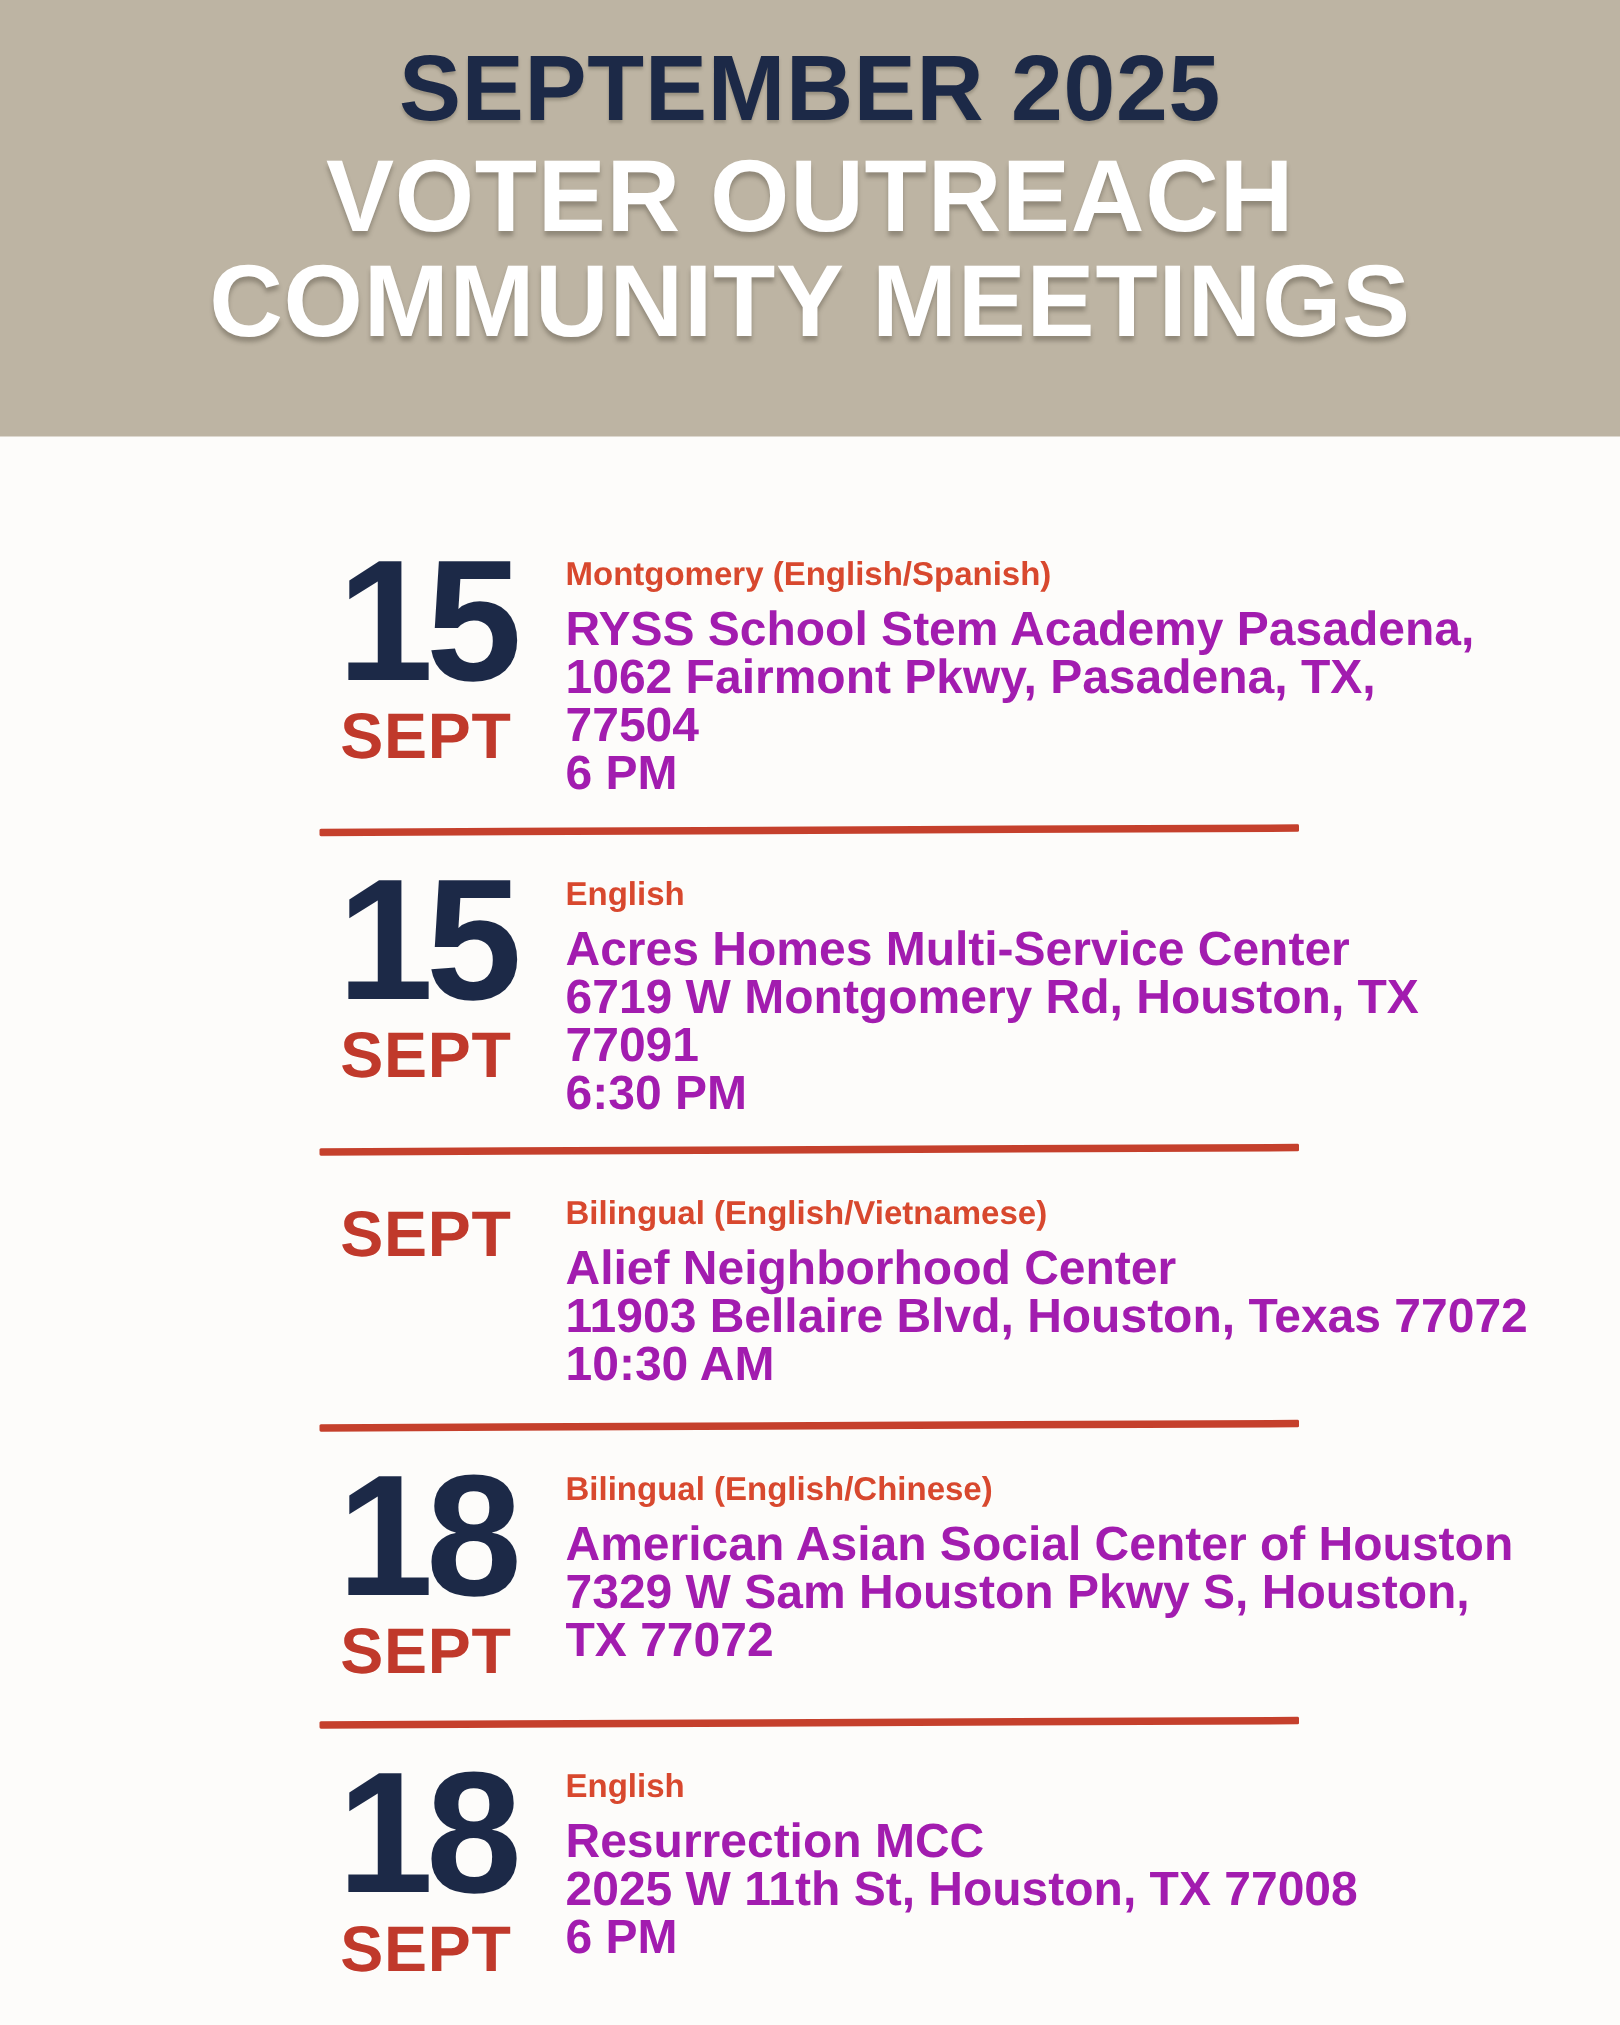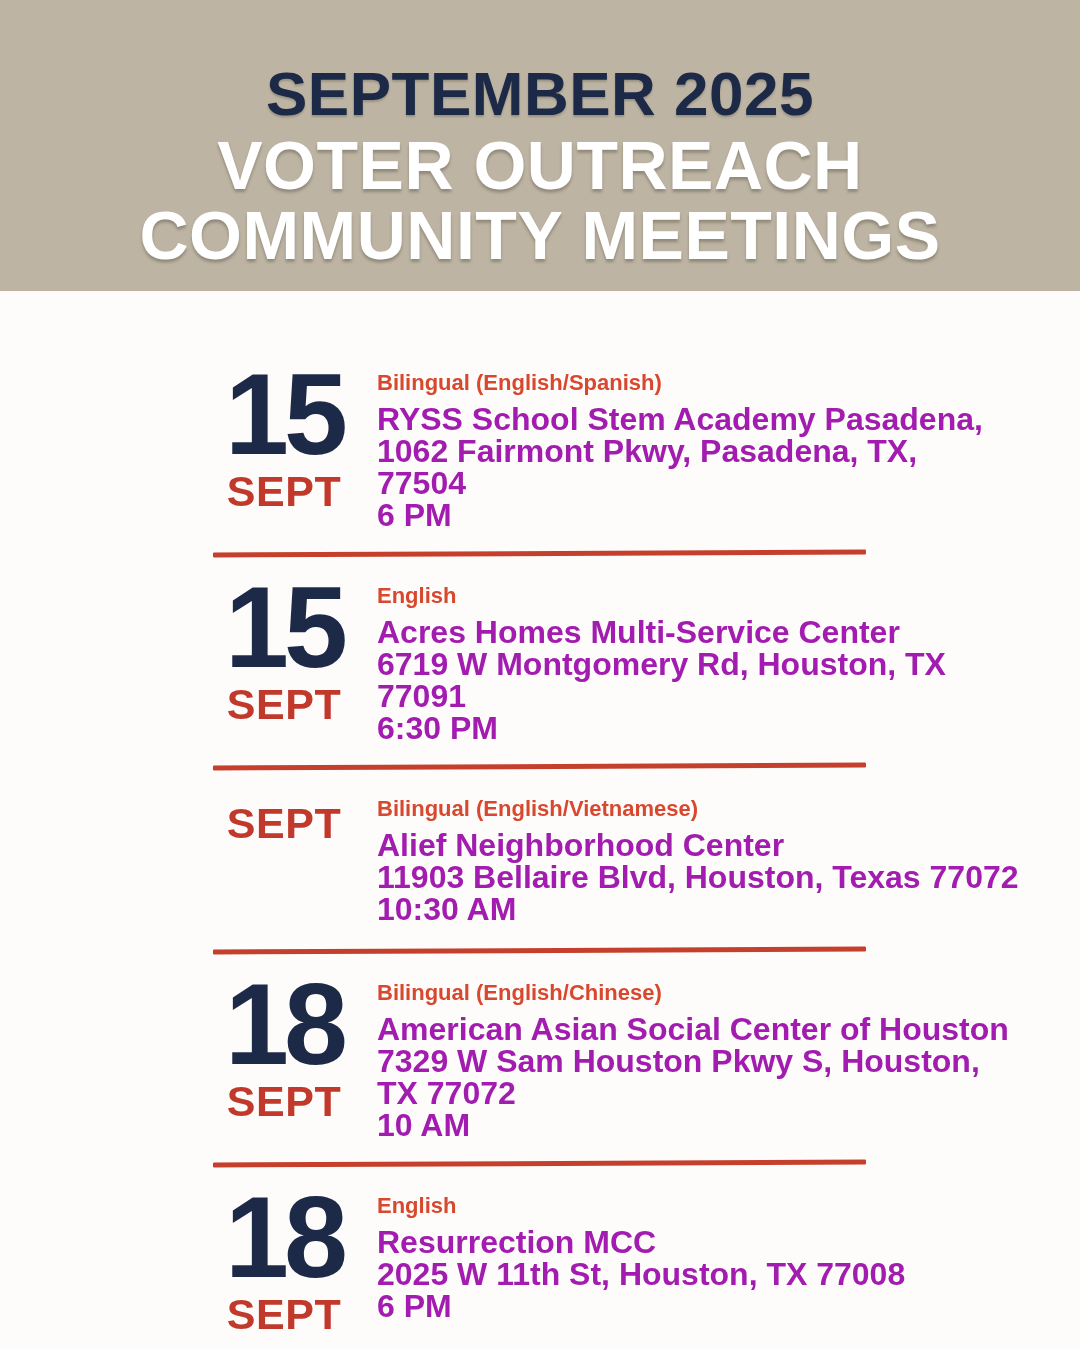--- a/index.html
+++ b/index.html
@@ -11,21 +11,21 @@
     margin: 0 auto;
     background: #fdfcfa;
     font-family: "Liberation Sans", sans-serif;
     overflow: hidden;
   }
   
   .header {
     height: 291px;
     background: #bdb4a3;
     text-align: center;
-    padding-top: 58px;
+    padding-top: 24px;
   }
   .title-navy {
     font-size: 62px;
     font-weight: 700;
     letter-spacing: 0.5px;
     color: #1c2947;
     line-height: 72px;
     text-shadow: 0 2px 2px rgba(90, 84, 70, 0.35);
   }
   .title-white {
@@ -120,21 +120,21 @@
   </div>
 
   <div class="content">
 
     <div class="event">
       <div class="date-col">
         <div class="date-day">15</div>
         <div class="date-month">SEPT</div>
       </div>
       <div class="details-col">
-        <div class="language">Bilingual (English/Spanish)</div>
+        <div class="language">Montgomery (English/Spanish)</div>
         <div class="detail-line">RYSS School Stem Academy Pasadena,</div>
         <div class="detail-line">1062 Fairmont Pkwy, Pasadena, TX,</div>
         <div class="detail-line">77504</div>
         <div class="detail-line">6 PM</div>
       </div>
     </div>
 
     <div class="divider"></div>
 
     <div class="event">
@@ -168,21 +168,20 @@
 
     <div class="event">
       <div class="date-col">
         <div class="date-day">18</div>
         <div class="date-month">SEPT</div>
       </div>
       <div class="details-col">
         <div class="language">Bilingual (English/Chinese)</div>
         <div class="detail-line">American Asian Social Center of Houston</div>
         <div class="detail-line">7329 W Sam Houston Pkwy S, Houston, TX 77072</div>
-        <div class="detail-line">10 AM</div>
       </div>
     </div>
 
     <div class="divider"></div>
 
     <div class="event">
       <div class="date-col">
         <div class="date-day">18</div>
         <div class="date-month">SEPT</div>
       </div>

